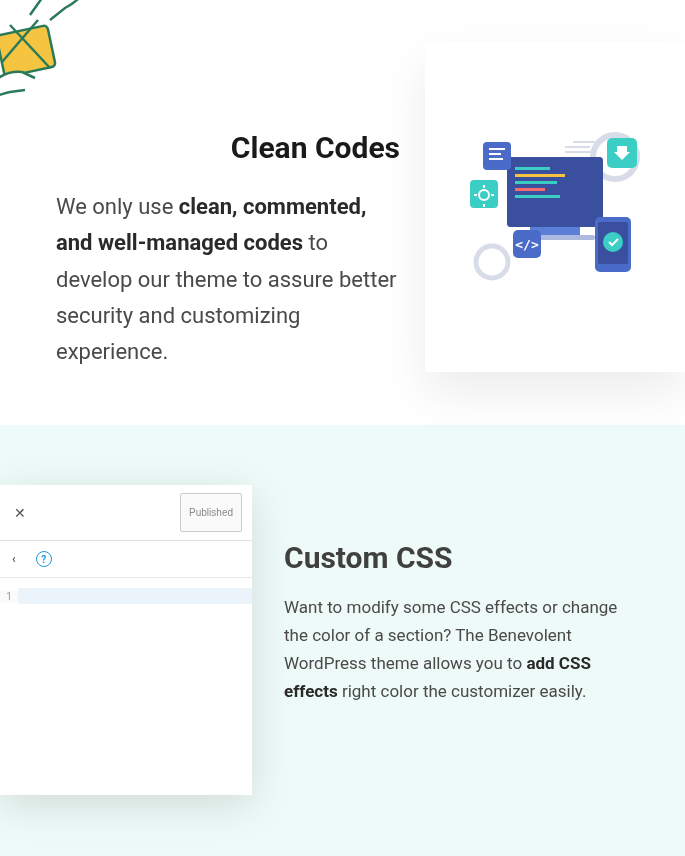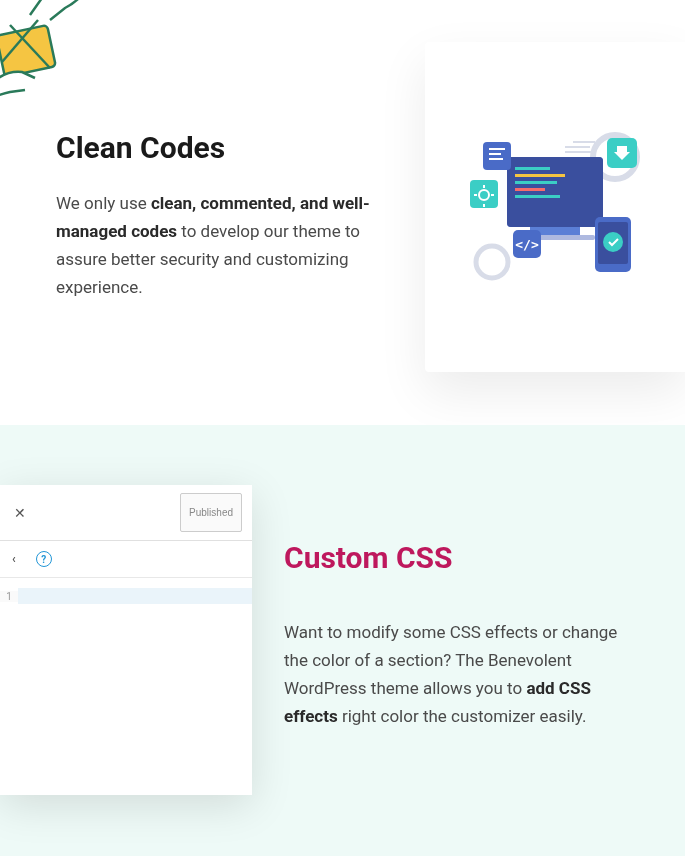--- a/index.html
+++ b/index.html
@@ -31,23 +31,24 @@
       padding: 130px 0 0 56px;
       width: 400px;
       position: absolute;
       top: 0;
     }
     .heading-1 {
       font-size: 30px;
       font-weight: 700;
       color: #1a1a1a;
       margin-bottom: 24px;
+      text-align: right;
     }
     .paragraph-1 {
-      font-size: 17px;
+      font-size: 22px;
       line-height: 1.65;
       color: #4a4a4a;
     }
     .paragraph-1 .bold {
       font-weight: 700;
       color: #2a2a2a;
     }
     .code-illustration {
       position: absolute;
       right: 0;
@@ -155,22 +156,22 @@
     }
     .text-content-2 {
       position: absolute;
       left: 284px;
       top: 115px;
       width: 340px;
     }
     .heading-2 {
       font-size: 30px;
       font-weight: 700;
-      color: #be185d;
-      margin-bottom: 43px;
+      color: #404040;
+      margin-bottom: 18px;
     }
     .paragraph-2 {
       font-size: 17px;
       line-height: 1.65;
       color: #4a4a4a;
     }
     .paragraph-2 .bold {
       font-weight: 700;
       color: #2a2a2a;
     }

